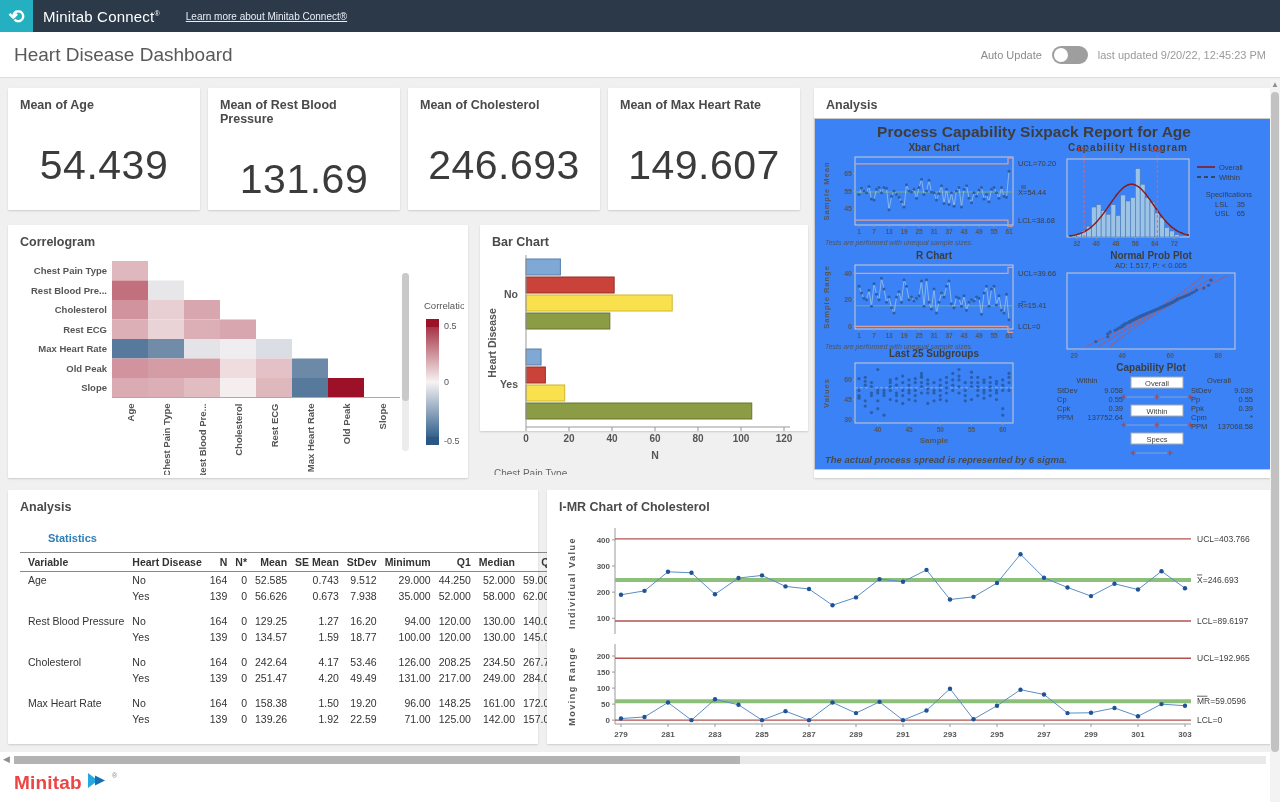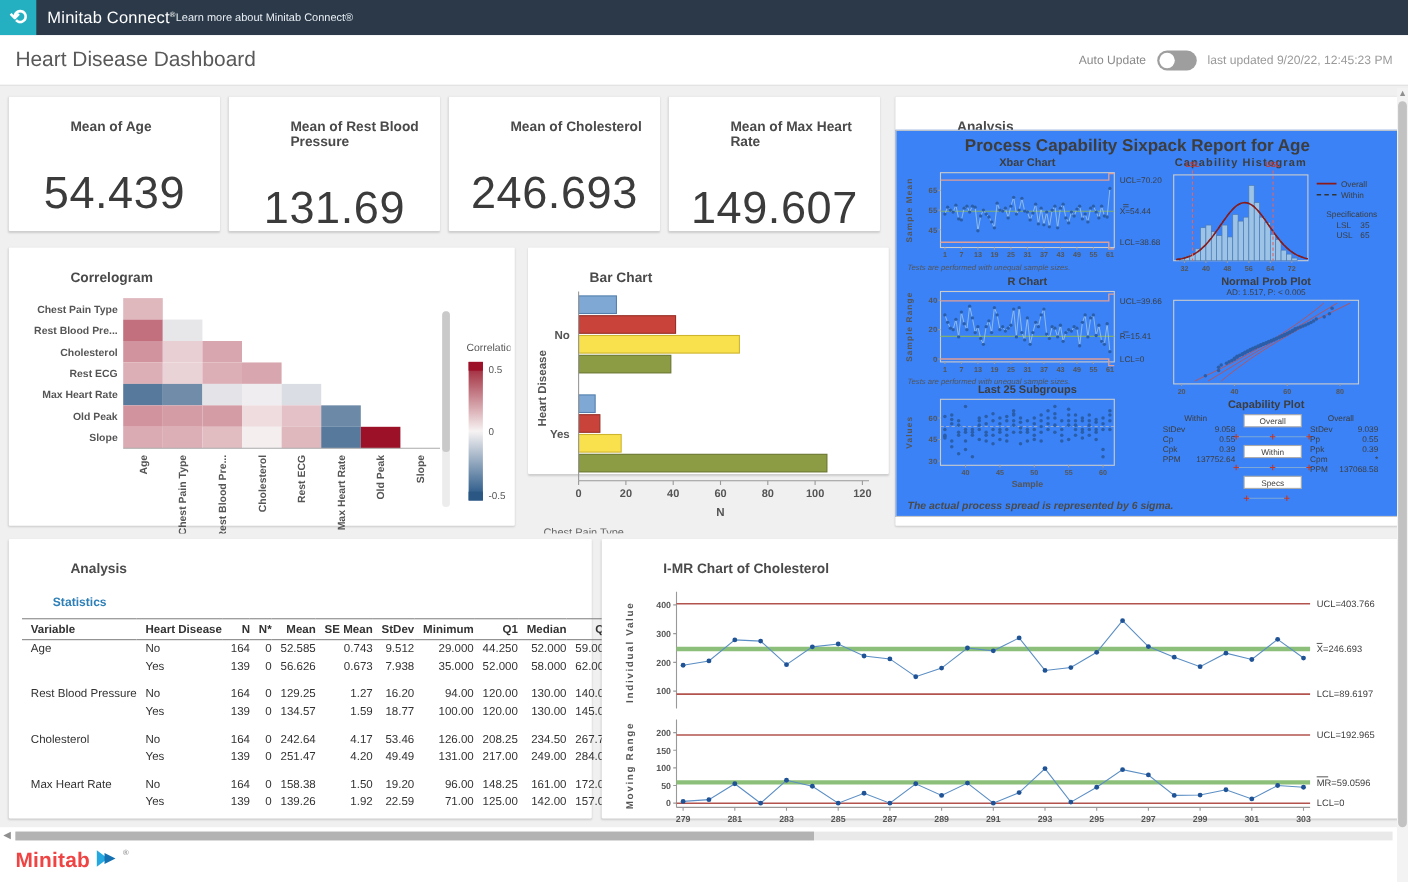--- a/index.html
+++ b/index.html
@@ -5,34 +5,34 @@
   * { margin:0; padding:0; box-sizing:border-box; }
   html,body { width:1280px; height:802px; font-family:"Liberation Sans", sans-serif; background:#f0f0f0; overflow:hidden; }
   #app { position:relative; width:1280px; height:802px; background:#f0f0f0; }
 
   
   .topbar { position:absolute; left:0; top:0; width:1280px; height:32px; background:#2b3949; display:flex; align-items:center; }
   .logo-square { width:33px; height:32px; background:#24b0c0; display:flex; align-items:center; justify-content:center; }
   .sync-glyph { color:#fff; font-size:19px; font-weight:bold; line-height:1; }
   .brand { color:#fff; font-size:15px; margin-left:10px; letter-spacing:.2px; }
   .brand sup { font-size:7px; }
-  .topbar-link { color:#e8eef4; font-size:10px; cursor:pointer; }
+  .topbar-link { color:#e8eef4; font-size:10px; margin-left:26px; text-decoration:underline; cursor:pointer; }
 
   
   .pagehead { position:absolute; left:0; top:32px; width:1280px; height:46px; background:#fff; border-bottom:1px solid #ddd; }
   .page-title { position:absolute; left:14px; top:12px; font-size:19px; color:#595959; }
   .autoupdate { position:absolute; right:14px; top:14px; display:flex; align-items:center; gap:10px; }
   .au-label { font-size:11px; color:#8a8a8a; }
   .toggle { width:36px; height:18px; border-radius:9px; background:#9e9e9e; position:relative; cursor:pointer; }
   .toggle .knob { position:absolute; left:2px; top:2px; width:14px; height:14px; border-radius:50%; background:#fff; }
   .last-updated { font-size:11px; color:#9a9a9a; }
 
   
   .panel { position:absolute; background:#fff; box-shadow:0 1px 2px rgba(0,0,0,.15); border-radius:1px; }
-  .panel-title { font-size:12.5px; font-weight:bold; color:#4a4a4a; padding:20px 12px 4px 12px;margin-left:44px; }
+  .panel-title { font-size:12.5px; font-weight:bold; color:#4a4a4a; padding:10px 12px 4px 12px; }
   .kpi-value { text-align:center; font-size:41px; color:#3b3b3b; margin-top:26px; letter-spacing:.5px; }
 
   .sixpack-box { position:absolute; left:0; top:30px; width:493px; height:352px; border:1px solid #c9c9c9; background:#3b82f6; }
 
   
   .stats-head { font-size:11px; font-weight:bold; color:#2d7fb8; padding:14px 12px 6px 12px;margin-left:28px; }
   table.stats { border-collapse:collapse; margin:2px 10px 0 12px; }
   table.stats th { font-size:10.5px; color:#333; border-top:1px solid #888; border-bottom:1px solid #888; padding:3px 0 3px 8px; white-space:nowrap; }
   table.stats td { font-size:10.5px; color:#333; padding:2px 0 2px 8px; white-space:nowrap; }
   table.stats .num { text-align:right; }

